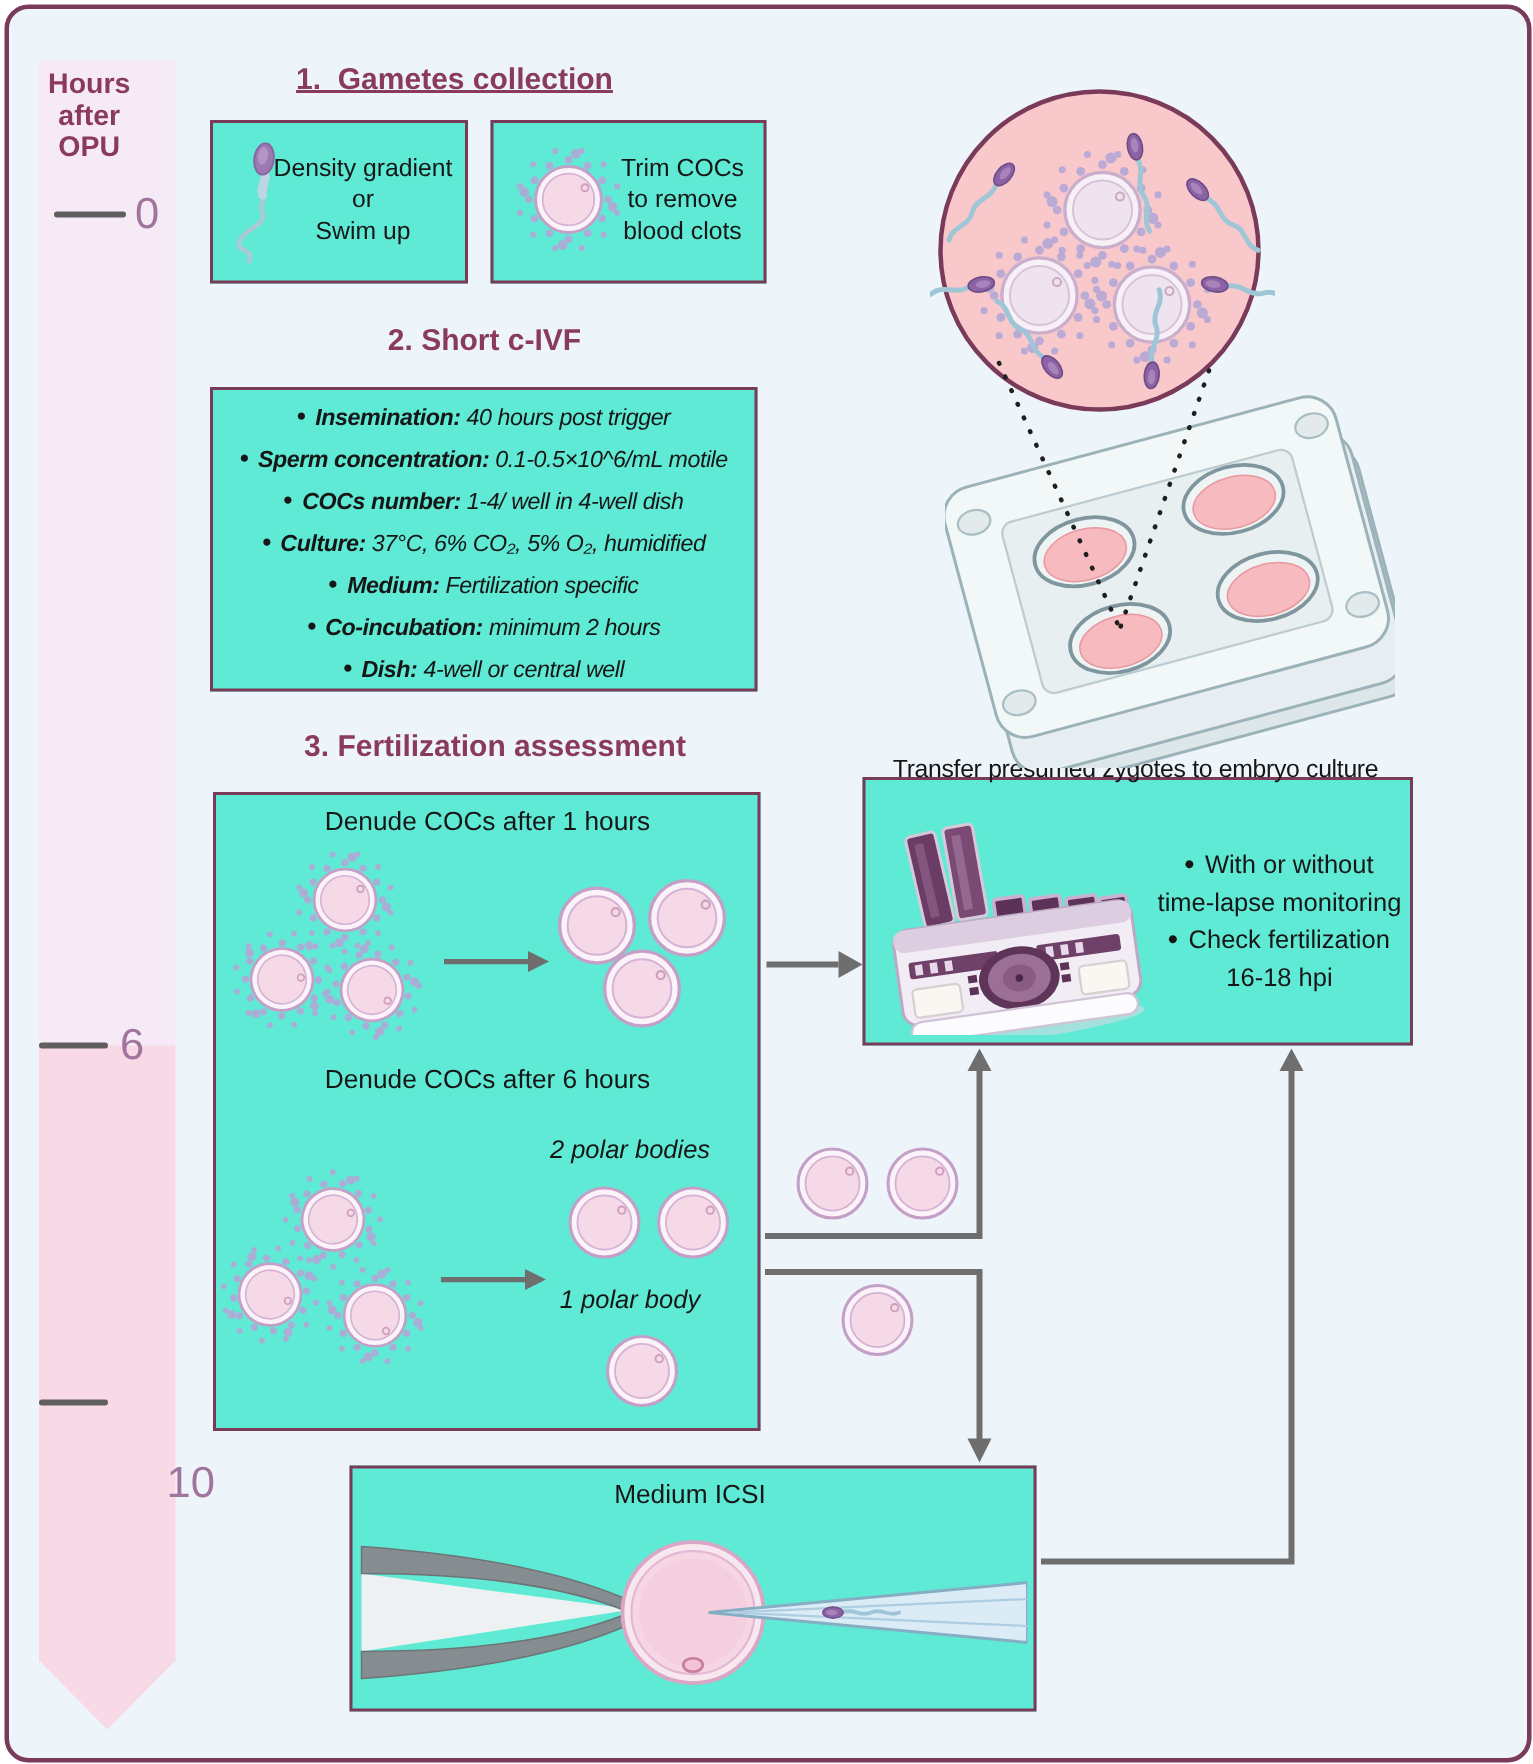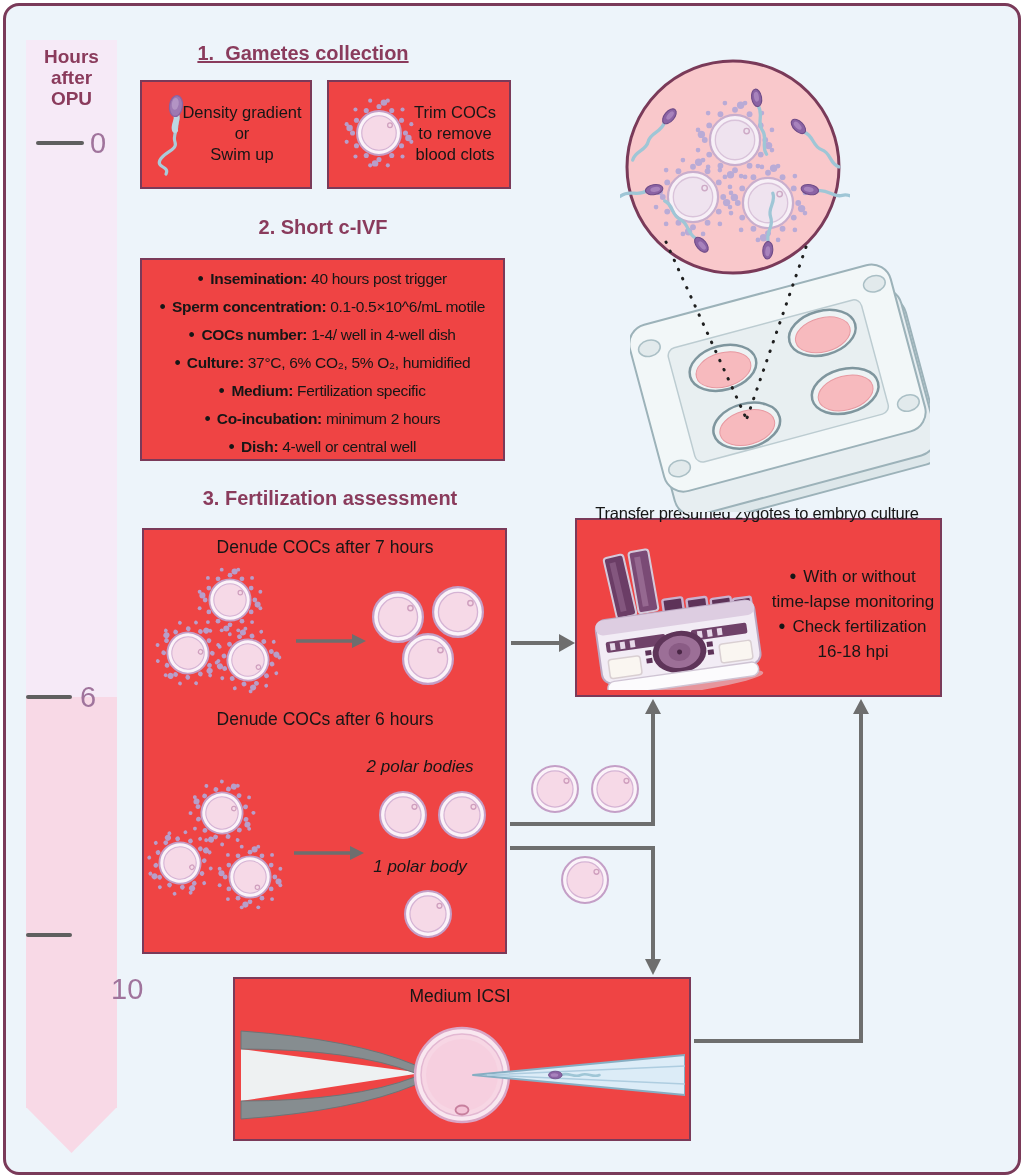--- a/index.html
+++ b/index.html
@@ -4,21 +4,21 @@
 <style>
   html,body{margin:0;padding:0;background:#ffffff;}
   .canvas{position:relative;width:1022px;height:1176px;background:#ffffff;overflow:hidden;
           font-family:"Liberation Sans","DejaVu Sans",sans-serif;}
   .page{position:absolute;left:3px;top:3px;width:1012px;height:1166px;background:#edf4fa;
         border:3.5px solid #7a3a59;border-radius:16px;}
   .abs{position:absolute;}
   .pre{white-space:pre-line;}
   .maroon{color:#8a3b5c;}
   .sec-title{font-size:20px;font-weight:bold;color:#8a3b5c;text-align:center;white-space:pre;}
-  .wbox{position:absolute;background:#ef4444;border:2.5px solid #7a3a59;}
+  .wbox{position:absolute;background:#5eead4;border:2.5px solid #7a3a59;font-style:italic;}
   .body-txt{color:#161616;}
   .tl-num{font-size:29px;color:#a0749c;}
   .tick{position:absolute;height:3.5px;background:#5f5f5f;border-radius:2px;}
   .bul{display:inline-block;margin-right:7px;transform:scale(1.15);}
   .civf-line{font-size:15.5px;letter-spacing:-0.3px;line-height:28px;color:#161616;}
   .it{font-style:italic;}
   svg{display:block;}
 </style>
 </head>
 <body>
@@ -79,21 +79,21 @@
       <path d="M0,5 C4,14 -4,20 0,28 C4,36 -4,42 0,50" fill="none" stroke="#9fc6d6" stroke-width="3" stroke-linecap="round"></path>
       <ellipse cx="0" cy="-2" rx="4.5" ry="8" fill="#8b63a4" stroke="#6f4b87" stroke-width="1"></ellipse>
       <ellipse cx="0" cy="-3" rx="2.2" ry="4.5" fill="#a883bc"></ellipse>
     </g>
   </defs>
 </svg>
 
 <div class="abs" style="left:26px;top:40px;width:91px;height:657px;background:#f6eaf7;"></div>
 <div class="abs" style="left:26px;top:697px;width:91px;height:411px;background:#f8d9e6;"></div>
 <div class="abs" style="left:26px;top:1107px;width:91px;height:46px;background:#f8d9e6;clip-path:polygon(0 0,100% 0,50% 100%);"></div>
-<div class="abs pre maroon" style="left:26px;top:46px;width:91px;text-align:center;font-size:19px;font-weight:bold;line-height:21px;">Hours
+<div class="abs pre maroon" style="left:14px;top:46px;width:91px;text-align:center;font-size:19px;font-weight:bold;line-height:21px;">Hours
 after
 OPU</div>
 <div class="tick" style="left:36px;top:141px;width:48px;"></div>
 <div class="abs tl-num" style="left:90px;top:127px;">0</div>
 <div class="tick" style="left:26px;top:695px;width:46px;"></div>
 <div class="abs tl-num" style="left:80px;top:681px;">6</div>
 <div class="tick" style="left:26px;top:933px;width:46px;"></div>
 <div class="abs tl-num" style="left:78px;top:973px;margin-left:33px;">10</div>
 
 <div class="abs sec-title" style="left:153px;top:42px;width:300px;text-decoration:underline;">1.  Gametes collection</div>
@@ -125,21 +125,21 @@
     <div class="civf-line"><span class="bul">•</span><b>COCs number:</b><span> 1-4/ well in 4-well dish</span></div>
     <div class="civf-line"><span class="bul">•</span><b>Culture:</b><span> 37°C, 6% CO₂, 5% O₂, humidified</span></div>
     <div class="civf-line"><span class="bul">•</span><b>Medium:</b><span> Fertilization specific</span></div>
     <div class="civf-line"><span class="bul">•</span><b>Co-incubation:</b><span> minimum 2 hours</span></div>
     <div class="civf-line"><span class="bul">•</span><b>Dish:</b><span> 4-well or central well</span></div>
   </div>
 </div>
 
 <div class="abs sec-title" style="left:180px;top:487px;width:300px;">3. Fertilization assessment</div>
 <div class="wbox" style="left:142px;top:528px;width:361px;height:422px;"></div>
-<div class="abs body-txt" style="left:152px;top:537px;width:346px;text-align:center;font-size:17.5px;">Denude COCs after 7 hours</div>
+<div class="abs body-txt" style="left:152px;top:537px;width:346px;text-align:center;font-size:17.5px;">Denude COCs after 1 hours</div>
 <div class="abs body-txt" style="left:152px;top:709px;width:346px;text-align:center;font-size:17.5px;">Denude COCs after 6 hours</div>
 <div class="abs body-txt it" style="left:340px;top:757px;width:160px;text-align:center;font-size:17px;">2 polar bodies</div>
 <div class="abs body-txt it" style="left:340px;top:857px;width:160px;text-align:center;font-size:17px;">1 polar body</div>
 
 <div class="wbox" style="left:575px;top:518px;width:363px;height:175px;"></div>
 <div class="abs body-txt" style="left:581px;top:504px;width:352px;text-align:center;font-size:16.5px;letter-spacing:-0.2px;">Transfer presumed zygotes to embryo culture</div>
 <svg class="abs" style="left:583px;top:548px;" width="192" height="142" viewBox="0 0 192 142">
   <g transform="rotate(-8 96 100)">
     <ellipse cx="96" cy="136" rx="80" ry="9" fill="#ded9e6" opacity="0.55"></ellipse>
     <g transform="rotate(-5 46 30)">

